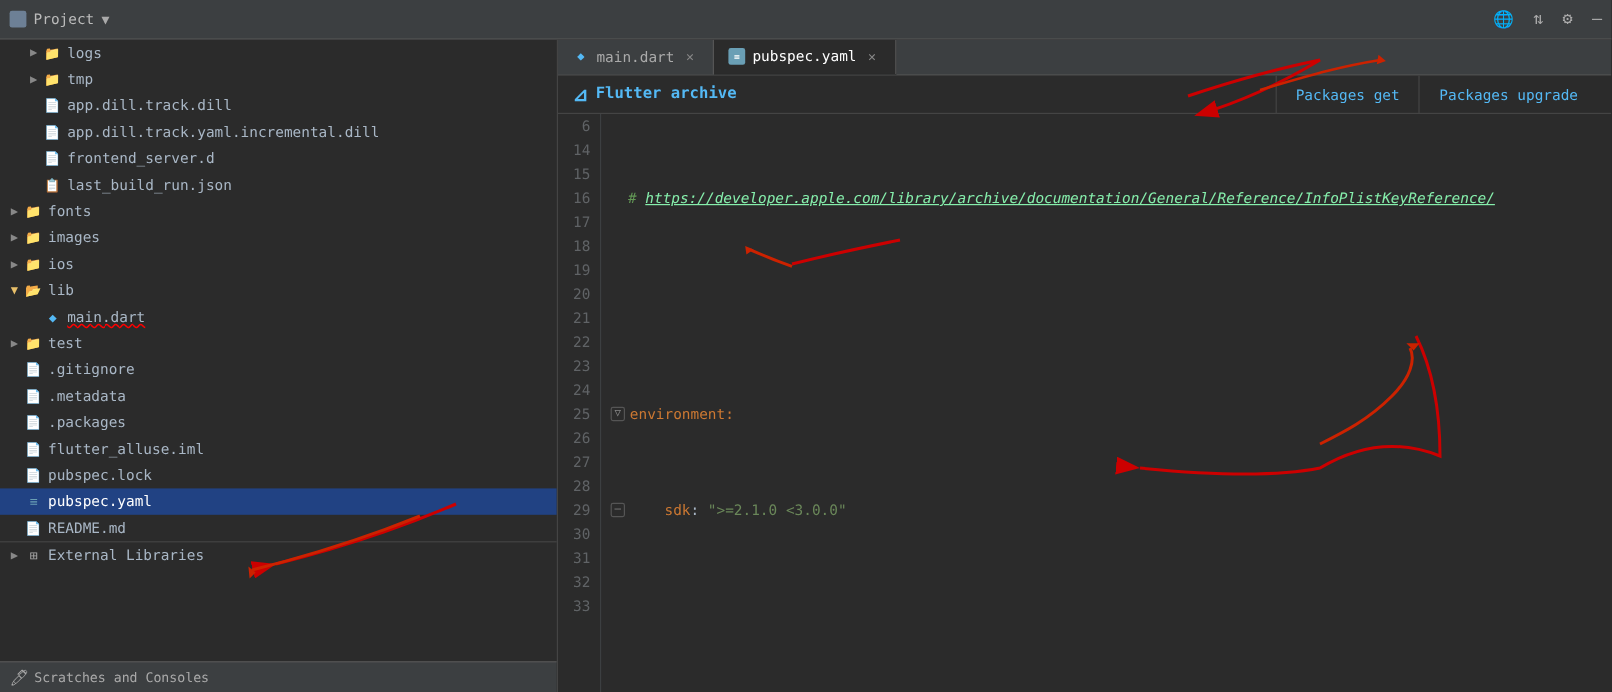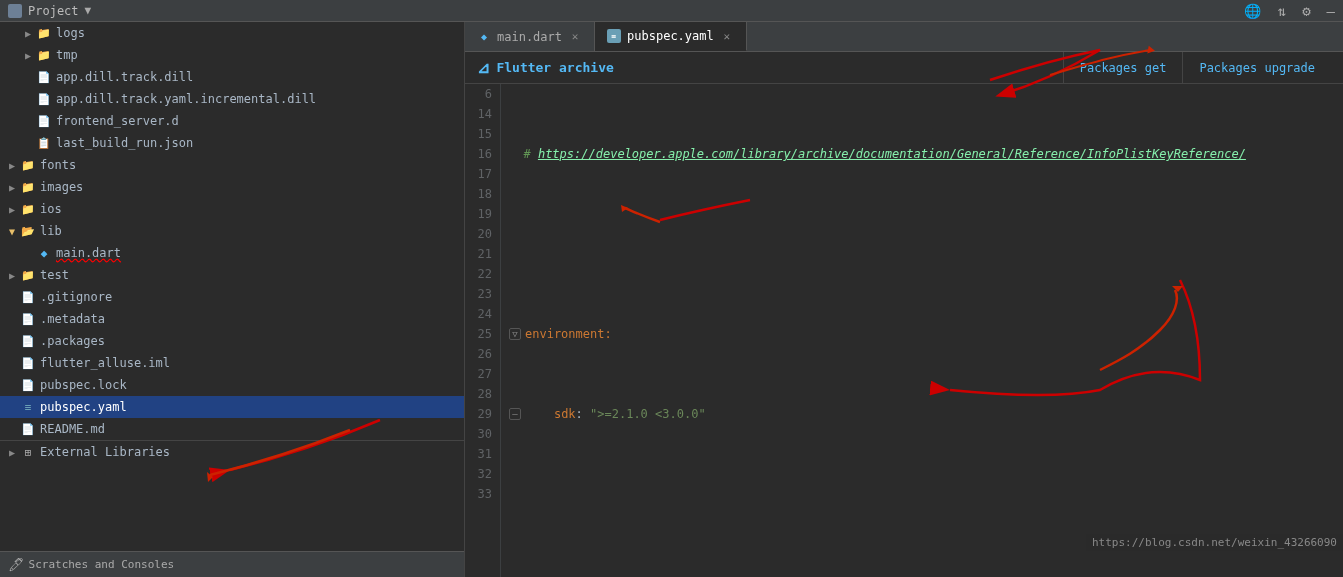--- a/index.html
+++ b/index.html
@@ -12,21 +12,21 @@
       overflow: hidden;
       display: flex;
       flex-direction: column;
     }
 
     
     .title-bar {
       display: flex;
       align-items: center;
       background: #3c3f41;
-      height: 22px;
+      height: 33px;
       padding: 4px 8px;
       border-bottom: 1px solid #555;
       flex-shrink: 0;
     }
     .title-bar-left {
       display: flex;
       align-items: center;
       gap: 6px;
       flex: 1;
     }
@@ -597,21 +597,20 @@
         
         
         
         
         
         
         
       </div>
     </div>
 
-    <div class="watermark">https://blog.csdn.net/weixin_43266090</div>
   </div>
 </div>
 
 <svg style="position:fixed;top:0;left:0;width:1343px;height:577px;pointer-events:none;">
 
   <path d="M 990 80 Q 1050 60 1100 50 Q 1050 80 1000 95" stroke="#cc0000" stroke-width="2.5" fill="none" marker-end="url(#arrowhead)"></path>
 
   <path d="M 660 220 Q 700 210 750 200" stroke="#cc0000" stroke-width="2.5" fill="none"></path>
 
   <path d="M 1180 280 Q 1200 320 1200 380 Q 1150 360 1100 390 Q 1050 400 950 390" stroke="#cc0000" stroke-width="2.5" fill="none" marker-end="url(#arrowhead2)"></path>

